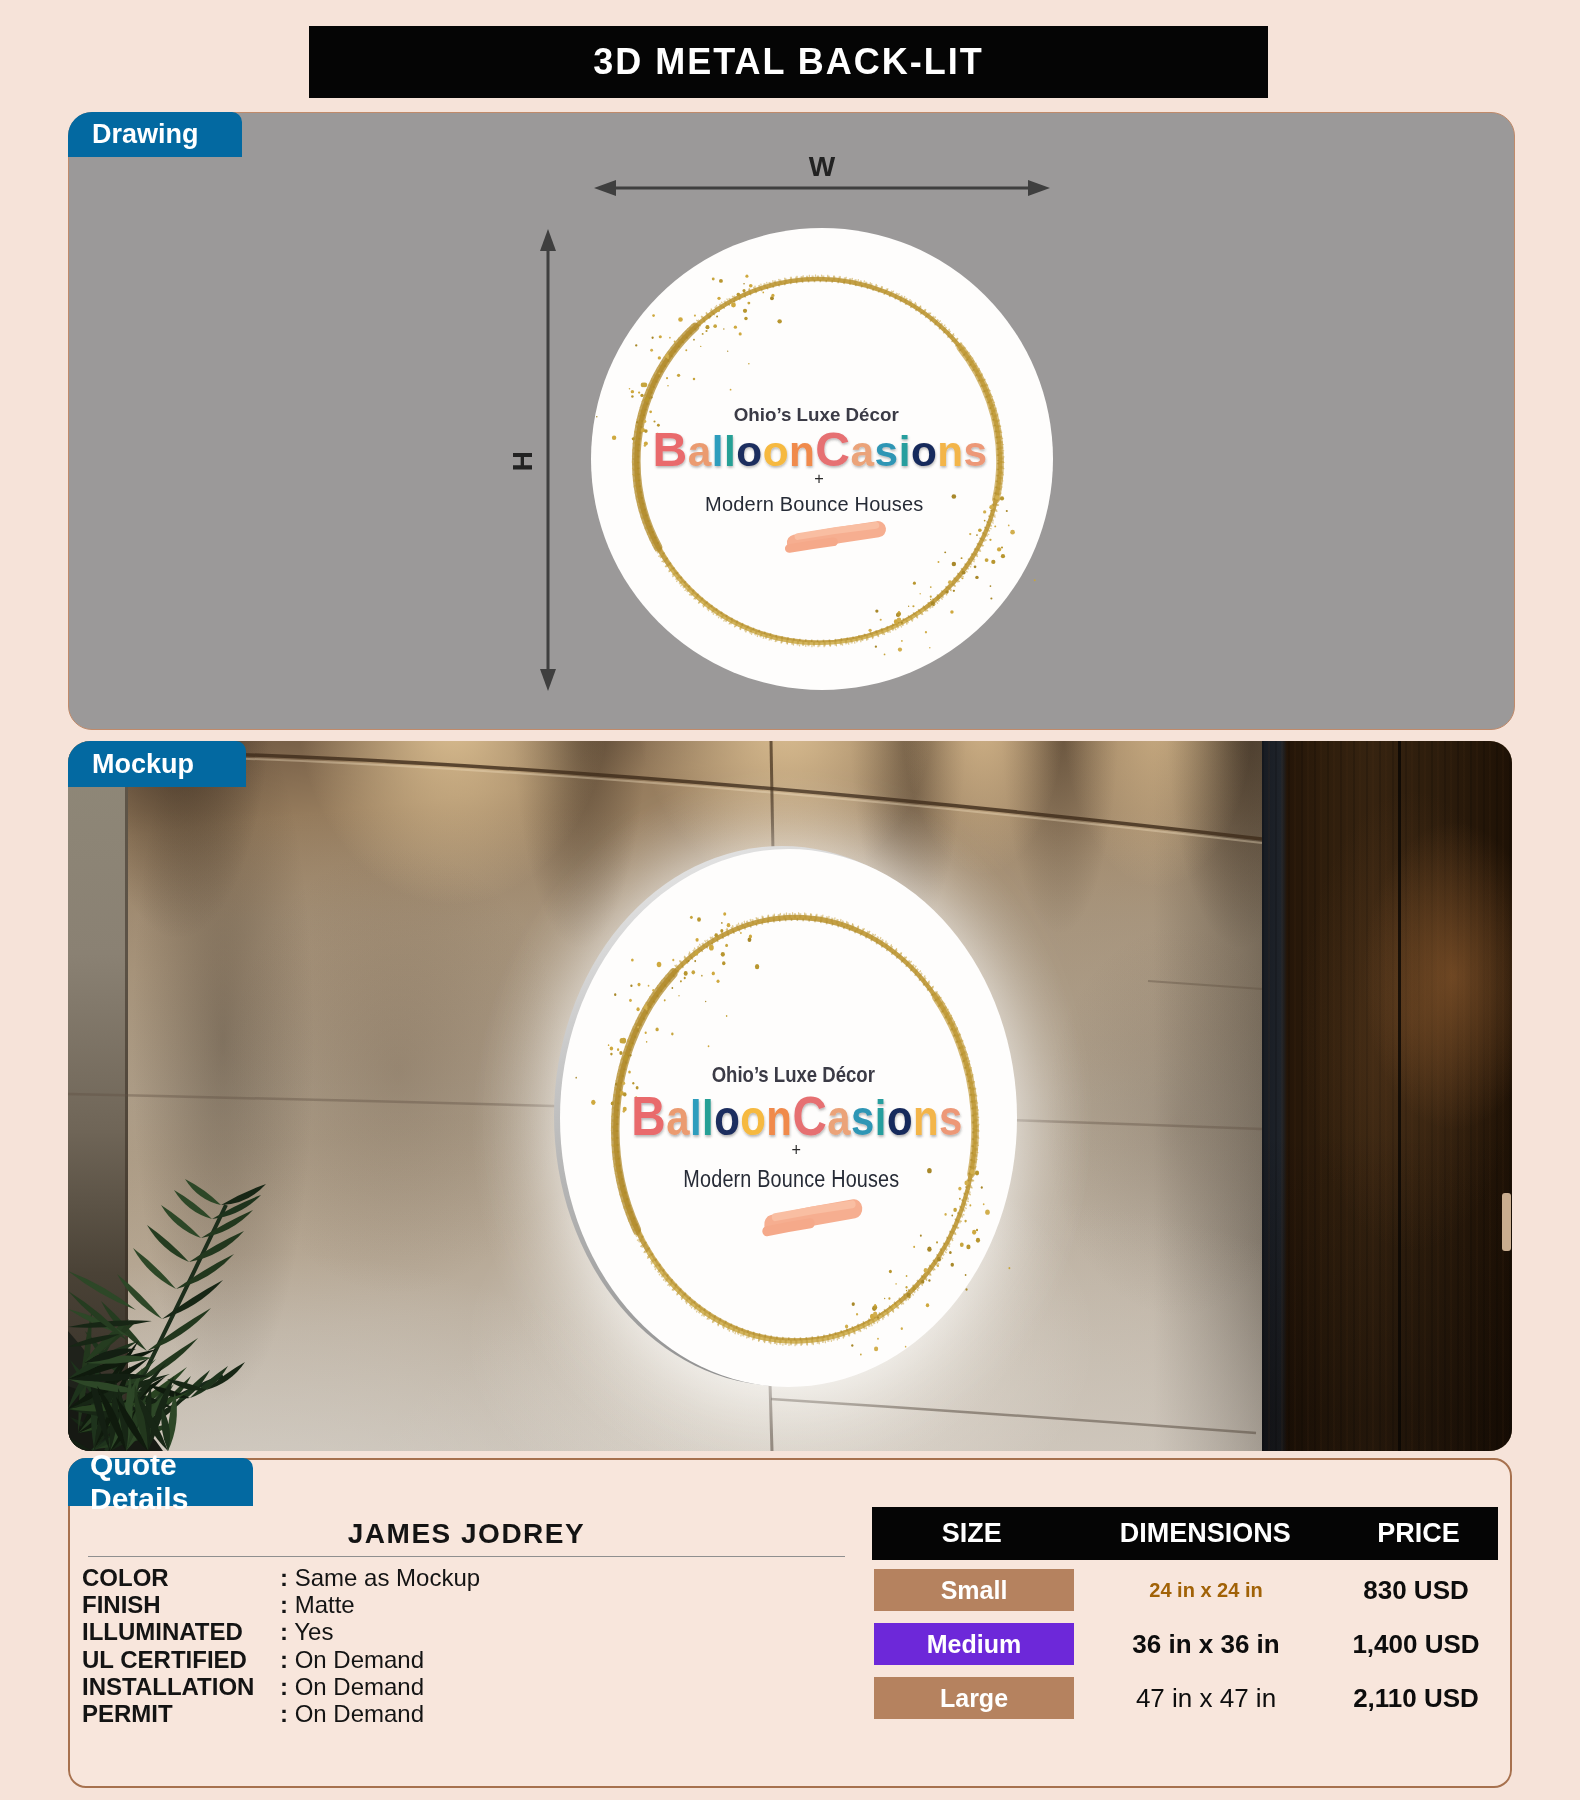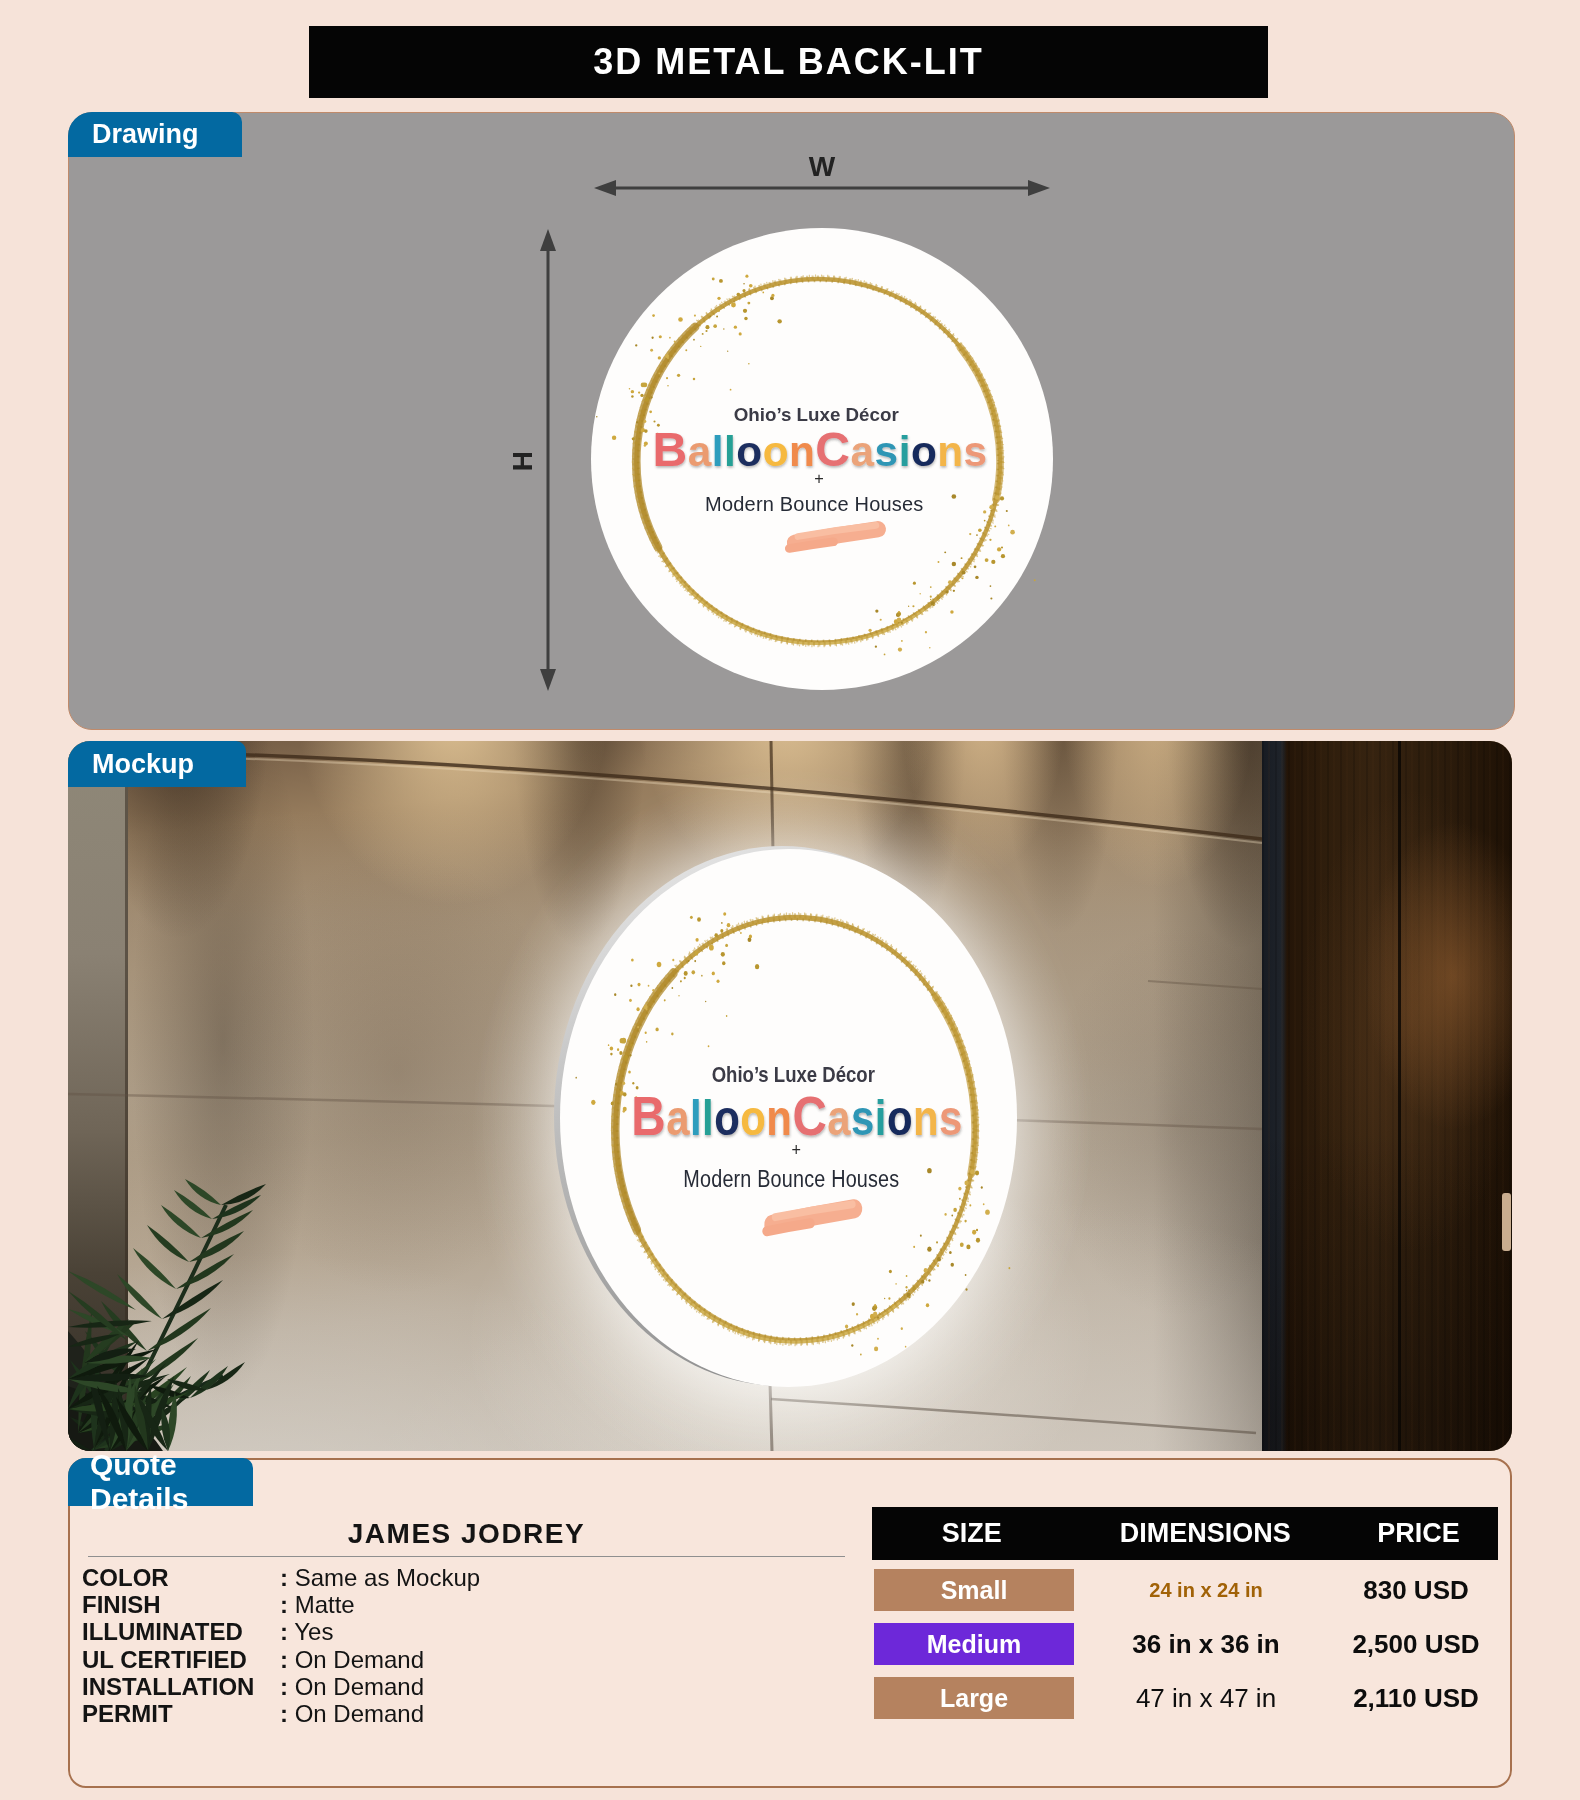--- a/index.html
+++ b/index.html
@@ -211,21 +211,21 @@
   <span style="width:256px;text-align:center;">DIMENSIONS</span>
   <span style="width:164px;text-align:center;">PRICE</span>
 </div>
 
 <div class="abs" style="left:874px;top:1569px;width:200px;height:42px;background:#b5825f;color:#fff;font-weight:bold;font-size:25px;display:flex;align-items:center;justify-content:center;">Small</div>
 <div class="abs" style="left:1078px;top:1569px;width:256px;height:42px;color:#a16207;font-weight:bold;font-size:20px;display:flex;align-items:center;justify-content:center;">24 in x 24 in</div>
 <div class="abs" style="left:1334px;top:1569px;width:164px;height:42px;color:#0d0d0d;font-weight:bold;font-size:26px;display:flex;align-items:center;justify-content:center;">830 USD</div>
 
 <div class="abs" style="left:874px;top:1623px;width:200px;height:42px;background:#6d28d9;color:#fff;font-weight:bold;font-size:25px;display:flex;align-items:center;justify-content:center;">Medium</div>
 <div class="abs" style="left:1078px;top:1623px;width:256px;height:42px;color:#0d0d0d;font-weight:bold;font-size:26px;display:flex;align-items:center;justify-content:center;">36 in x 36 in</div>
-<div class="abs" style="left:1334px;top:1623px;width:164px;height:42px;color:#0d0d0d;font-weight:bold;font-size:26px;display:flex;align-items:center;justify-content:center;">2,500 USD</div>
+<div class="abs" style="left:1334px;top:1623px;width:164px;height:42px;color:#0d0d0d;font-weight:bold;font-size:26px;display:flex;align-items:center;justify-content:center;">1,400 USD</div>
 
 <div class="abs" style="left:874px;top:1677px;width:200px;height:42px;background:#b5825f;color:#fff;font-weight:bold;font-size:25px;display:flex;align-items:center;justify-content:center;">Large</div>
 <div class="abs" style="left:1078px;top:1677px;width:256px;height:42px;color:#0d0d0d;font-weight:normal;font-size:26px;display:flex;align-items:center;justify-content:center;">47 in x 47 in</div>
 <div class="abs" style="left:1334px;top:1677px;width:164px;height:42px;color:#0d0d0d;font-weight:bold;font-size:26px;display:flex;align-items:center;justify-content:center;">2,110 USD</div>
 
 <svg width="0" height="0" style="position:absolute;">
 <defs>
 <symbol id="sign" viewBox="0 0 480 480">
         <use href="#signdisc"></use>
         <use href="#signinner"></use>

